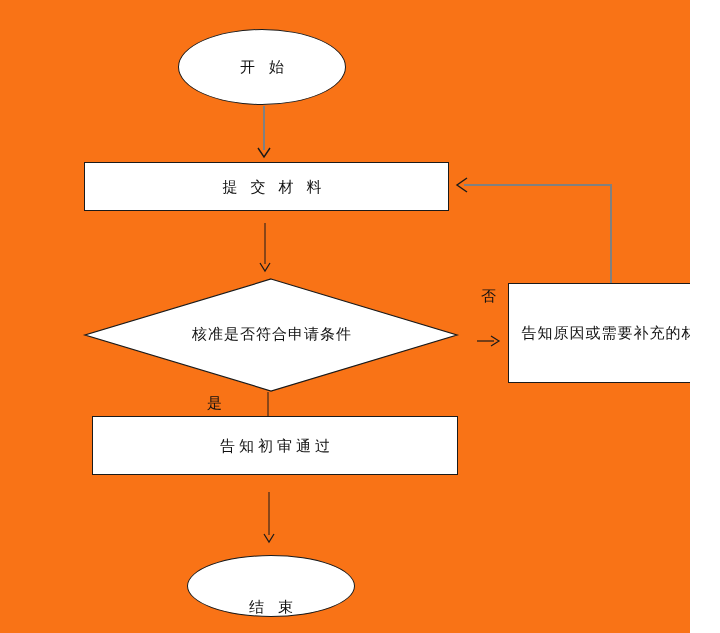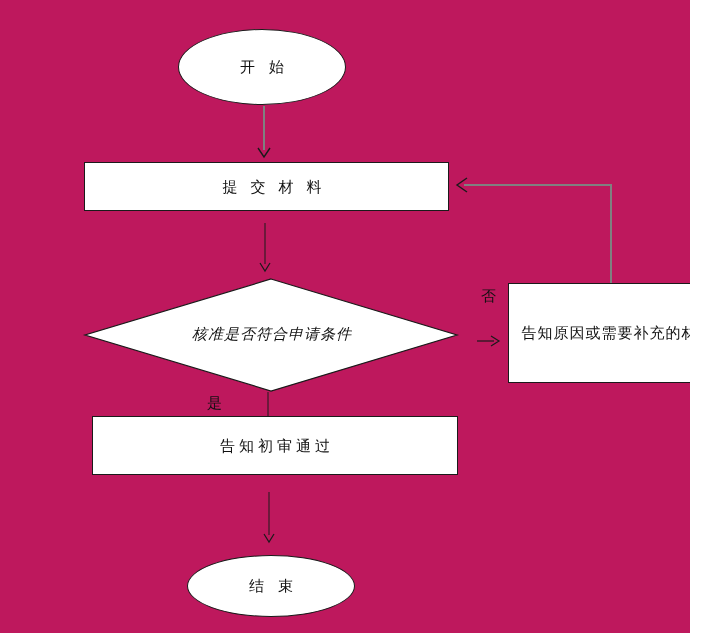--- a/index.html
+++ b/index.html
@@ -4,21 +4,21 @@
 <style>
   html, body {
     margin: 0;
     padding: 0;
     background: #ffffff;
   }
   .canvas {
     position: relative;
     width: 690px;
     height: 633px;
-    background: #be185d;
+    background: #f97316;
     font-family: "Liberation Serif", "DejaVu Serif", serif;
     color: #111111;
     overflow: hidden;
   }
   .layer {
     position: absolute;
     left: 0; top: 0;
   }
   .node {
     position: absolute;
@@ -36,29 +36,28 @@
     border-radius: 50%;
   }
   .rect {
     border: 1px solid #1a1a1a;
   }
   #node-start  { left: 178px; top: 29px;  width: 168px; height: 76px; }
   #node-submit { left: 84px;  top: 162px; width: 365px; height: 49px; padding-left: 11px; }
   #node-reject { left: 508px; top: 283px; width: 202px; height: 100px;
                  line-height: 42px; gap: 32px; }
   #node-pass   { left: 92px;  top: 416px; width: 366px; height: 59px; }
-  #node-end    { left: 187px; top: 555px; width: 168px; height: 62px; }
+  #node-end    { left: 187px; top: 555px; width: 168px; height: 62px; align-items: flex-end; }
 
   .decision-label {
     position: absolute;
     left: 86px; top: 326px; width: 371px;
     text-align: center;
     font-size: 15px;
     line-height: 16px;
-    font-style: italic;
   }
   .edge-label {
     position: absolute;
     font-size: 15px;
     line-height: 16px;
   }
   #label-no  { left: 481px; top: 288px; }
   #label-yes { left: 207px; top: 395px; }
 
   

